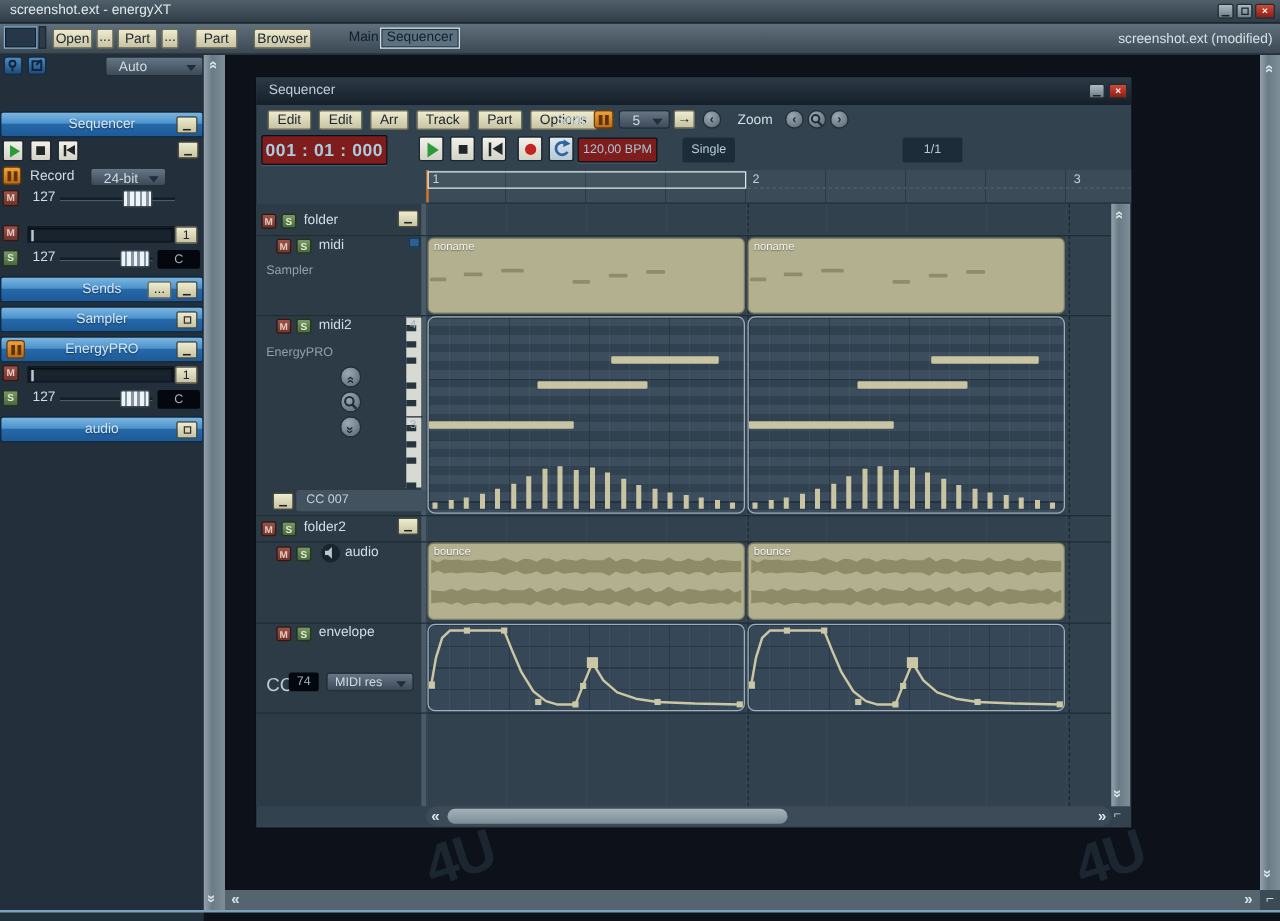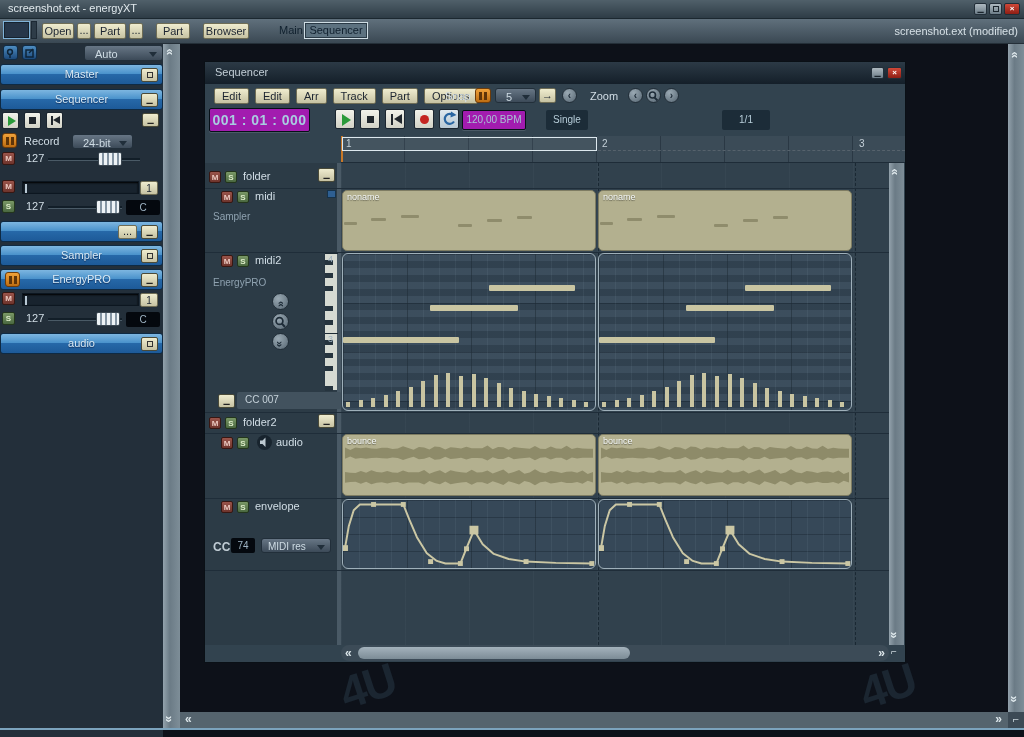--- a/index.html
+++ b/index.html
@@ -42,21 +42,21 @@
   .fader{background:#18232e;border:1px solid #0c1620;box-shadow:inset 0 1px 2px #000;}
   .cbox{background:#04080e;border-radius:2px;color:#9fb4c4;font-size:10px;text-align:center;}
   .scrollstrip{background:linear-gradient(90deg,#93a2ac,#6b7b86 40%,#7e8e98);}
   .chev{color:#dce6ea;font-weight:bold;font-size:12px;line-height:10px;}
   
   .seqwin{left:205px;top:62px;width:700px;height:600px;background:#32434f;box-shadow:0 0 0 1px #0a1016, inset 0 1px 0 rgba(255,255,255,.08);}
   .seqtitle{left:0;top:0;width:700px;height:22px;background:linear-gradient(180deg,#2c3a46,#141f29);}
   .menurow{left:9px;top:26px;height:16px;display:flex;gap:6px;}
   .menubtn{height:16px;padding:0 7px;line-height:15px;}
   .roundbtn{width:15px;height:15px;border-radius:50%;background:radial-gradient(circle at 35% 30%,#9aa9b3,#566672);border:1px solid #222e38;color:#1e2c38;font-weight:bold;text-align:center;}
-  .dispbox{background:#a21caf;border:1px solid #061017;border-radius:2px;box-shadow:0 1px 0 #4a5a66;}
+  .dispbox{background:#7f1d1d;border:1px solid #061017;border-radius:2px;box-shadow:0 1px 0 #4a5a66;}
   .flatbox{background:#1c2c38;border-radius:2px;color:#b6ccd8;font-size:10px;text-align:center;}
   .panel{left:0;top:101px;width:136px;height:482px;background:#2c3b46;border-right:4px solid #4a5a66;}
   .ptext{font-size:11px;color:#d2dee6;}
   .pdim{font-size:10px;color:#8fa2b0;}
   .sep{background:#1f2d39;}
   .ruler{left:136px;top:74px;width:564px;height:27px;background:repeating-linear-gradient(90deg,transparent 0 63px,#2a3844 63px 64px),#3b4b57;border-bottom:1px solid #1e2c38;}
   .arrange{left:136px;top:101px;width:548px;height:482px;background:repeating-linear-gradient(90deg,rgba(210,226,238,.03) 0 1px,transparent 1px 64px),#31414d;overflow:hidden;}
   .tanpart{background:#b3b08f;border:1px solid #7e7c62;border-radius:5px;overflow:hidden;}
   .partlbl{position:absolute;left:4px;top:1px;font-size:9px;color:#f4f8f8;text-shadow:0 1px 1px rgba(0,0,0,.45);z-index:5;}
   .gridpart{background:
@@ -113,24 +113,20 @@
       <svg width="13" height="13">
           <rect x="3" y="3" width="7" height="7" fill="none" stroke="#0e2438" stroke-width="1.5"></rect>
           <line x1="6" y1="6" x2="10" y2="2" stroke="#0e2438" stroke-width="1.5"></line>
         </svg>
     </div>
     <div class="abs dropdown" style="left:84px;top:1px;width:79px;height:16px;">
       <span class="dlbl">Auto</span>
       <span class="darr"></span>
     </div>
 
-    <div class="abs bluebar" style="top:20px;">
-      <div class="abs lbl">Master</div>
-      <div class="abs minibtn"><span class="sqglyph"></span></div>
-    </div>
     <div class="abs bluebar" style="top:45px;">
       <div class="abs lbl">Sequencer</div>
       <div class="abs minibtn">▁</div>
     </div>
 
     <div class="abs transbtn" style="left:2px;top:68px;">
         <span class="ptri"></span>
       </div>
     <div class="abs transbtn" style="left:24px;top:68px;">
         <span class="ssq"></span>
@@ -159,20 +155,21 @@
     </div>
     <div class="abs tanbtn" style="left:140px;top:137px;width:18px;height:14px;font-size:10px;line-height:13px;">1</div>
 
     <div class="abs sbtn" style="left:2px;top:156px;">S</div>
     <div class="abs ptext" style="left:26px;top:156px;">127</div>
     <div class="abs slidetrack" style="left:48px;top:162px;width:74px;"></div>
     <div class="abs slidethumb" style="left:96px;top:156px;"></div>
     <div class="abs cbox" style="left:126px;top:156px;width:34px;height:15px;line-height:15px;">C</div>
 
     <div class="abs bluebar" style="top:177px;">
+      <div class="abs lbl">Sends</div>
       <div class="abs tanbtn" style="right:25px;top:3px;width:19px;height:14px;line-height:11px;">...</div>
       <div class="abs minibtn">▁</div>
     </div>
     <div class="abs bluebar" style="top:201px;">
       <div class="abs lbl">Sampler</div>
       <div class="abs minibtn"><span class="sqglyph"></span></div>
     </div>
     <div class="abs bluebar" style="top:225px;">
       <div class="abs orangebtn" style="left:4px;top:2px;width:15px;height:15px;"></div>
       <div class="abs lbl">EnergyPRO</div>
@@ -341,21 +338,21 @@
       <div class="abs" style="left:52px;top:272px;width:15px;height:15px;border-radius:50%;background:#18242e;">
         <svg width="13" height="13" style="margin:1px;">
             <polygon points="2,4.5 4.5,4.5 7.5,1.5 7.5,11 4.5,8 2,8" fill="#bcc8d0"></polygon>
           </svg>
       </div>
       <div class="abs ptext" style="left:71px;top:273px;">audio</div>
 
       <div class="abs mbtn" style="left:16px;top:338px;width:12px;height:12px;">M</div>
       <div class="abs sbtn" style="left:32px;top:338px;width:12px;height:12px;">S</div>
       <div class="abs ptext" style="left:50px;top:337px;">envelope</div>
-      <div class="abs" style="left:8px;top:377px;font-size:12px;color:#c0ccd4;font-weight:bold;">CC</div>
+      <div class="abs" style="left:8px;top:377px;font-size:15px;color:#c0ccd4;">CC</div>
       <div class="abs cbox" style="left:26px;top:375px;width:24px;height:15px;line-height:15px;">74</div>
       <div class="abs dropdown" style="left:56px;top:375px;width:70px;height:15px;font-size:10px;">
         <span class="dlbl" style="left:6px;">MIDI res</span>
         <span class="darr"></span>
       </div>
     </div>
 
     <div class="abs arrange">
       <div class="abs dashline" style="left:257px;top:0;height:482px;"></div>
       <div class="abs dashline" style="left:514px;top:0;height:482px;"></div>

